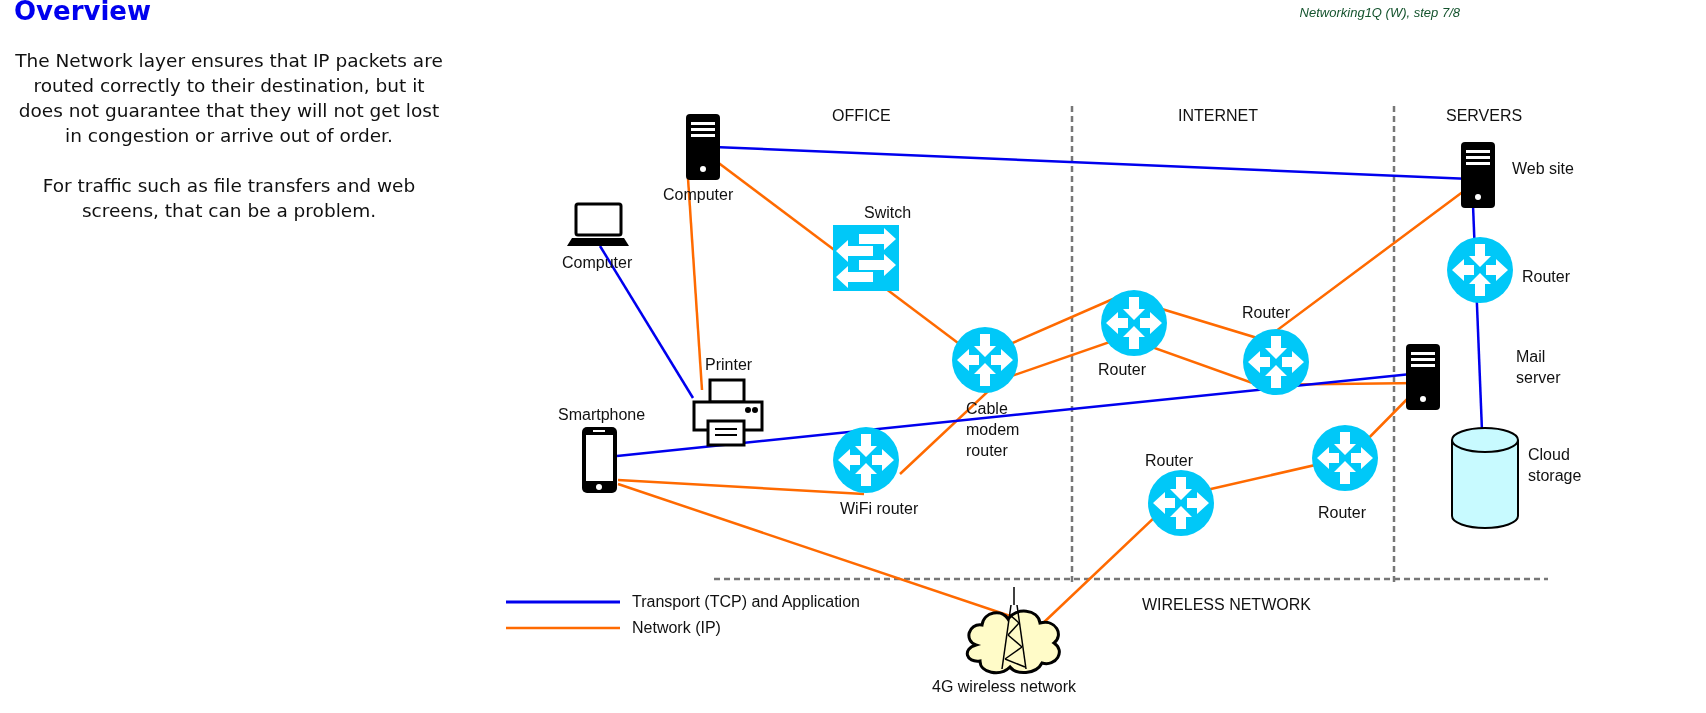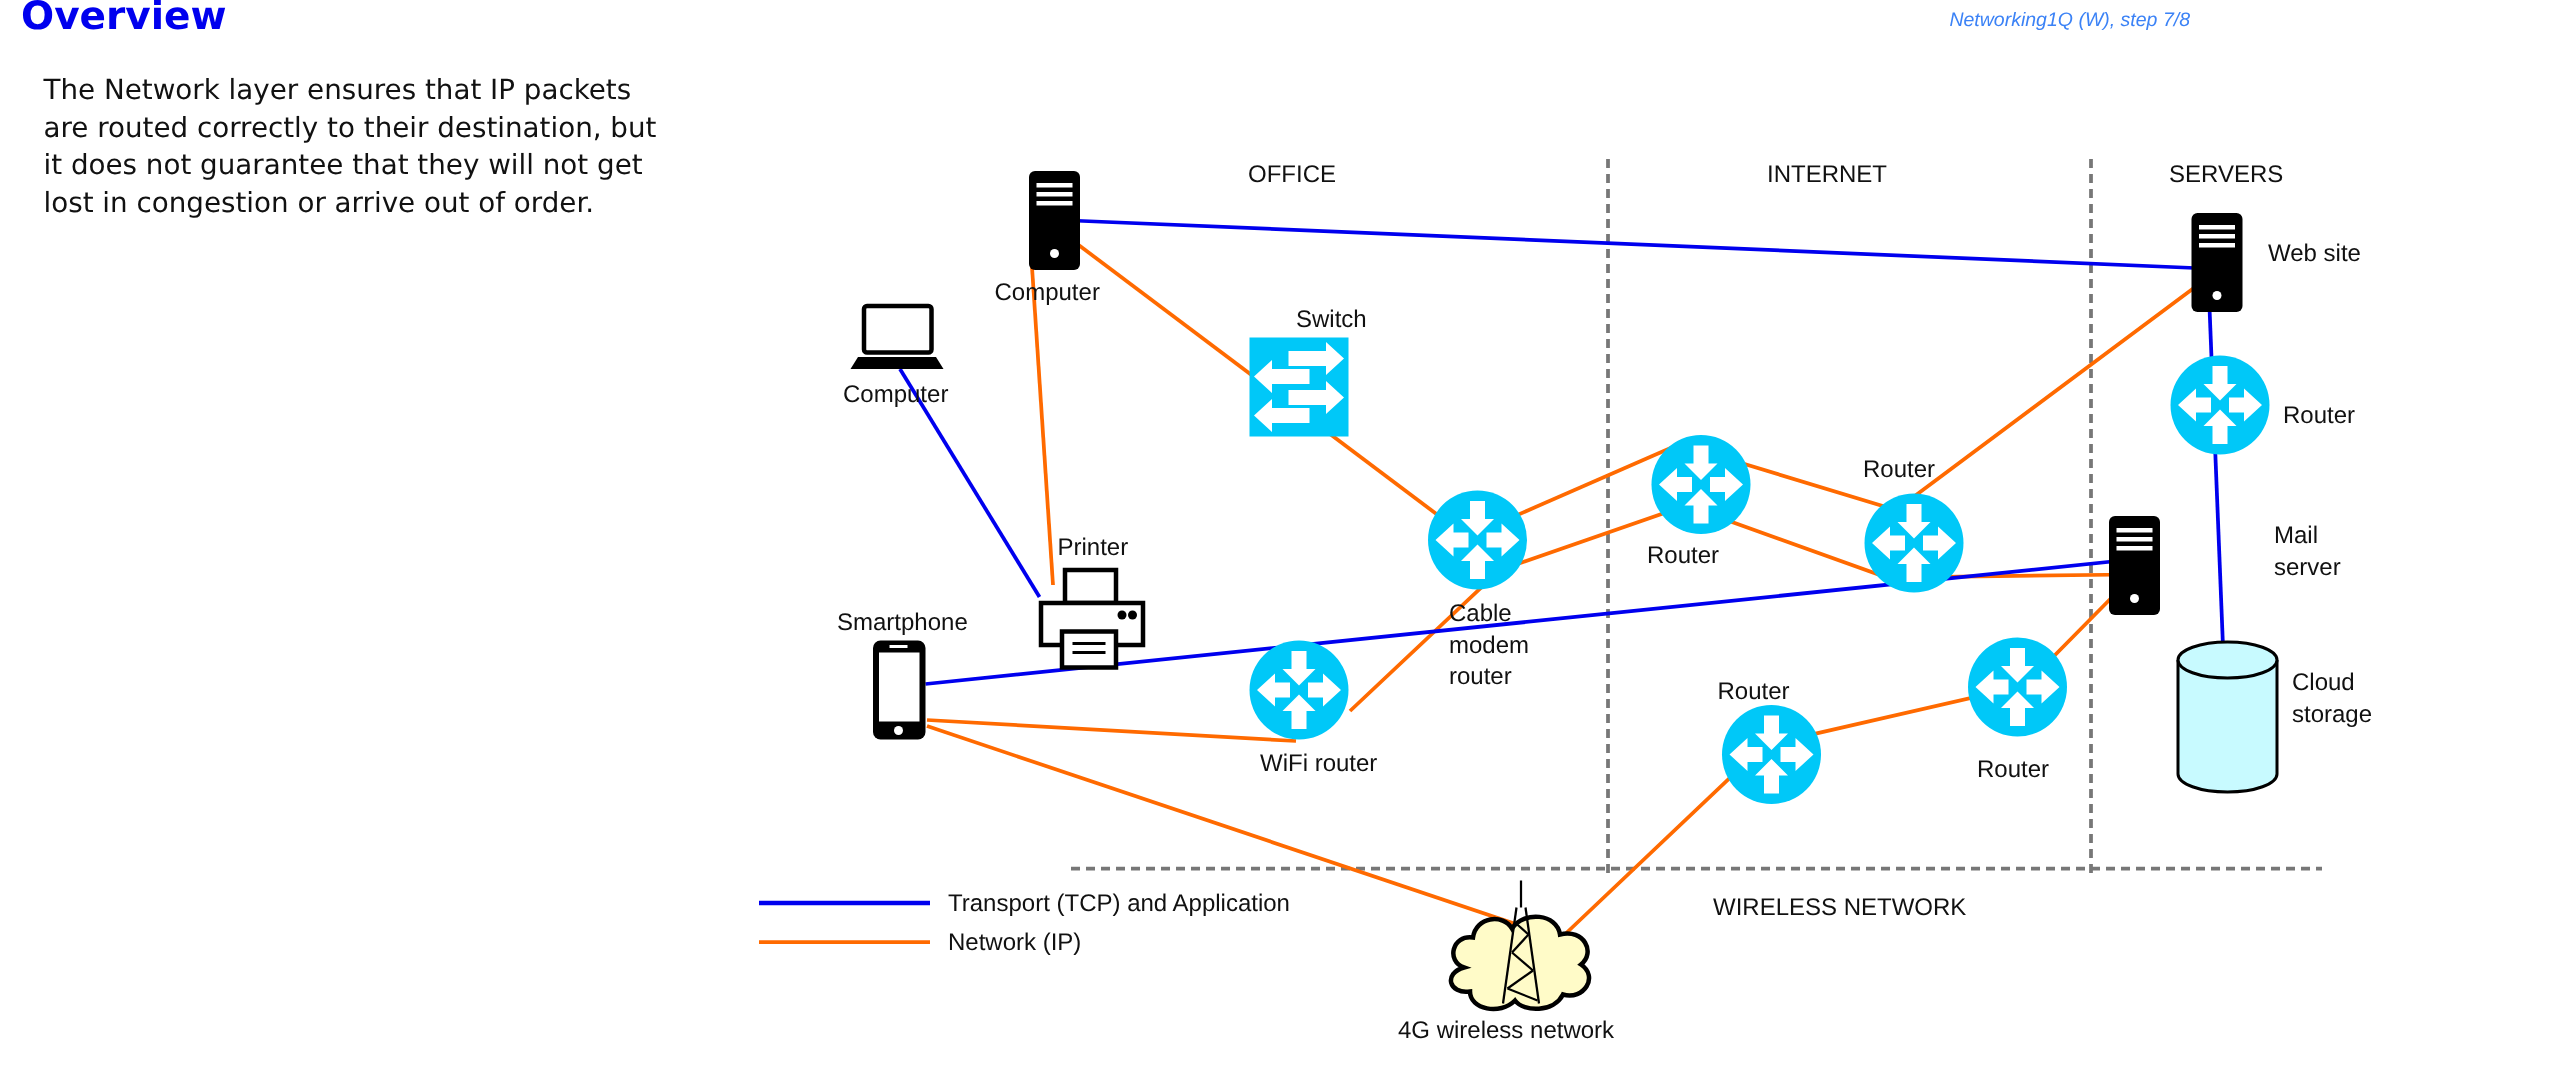--- a/index.html
+++ b/index.html
@@ -1,32 +1,33 @@
 <!DOCTYPE html>
 <html><head>
 <meta charset="utf-8">
 <style>
   html, body { margin:0; padding:0; background:#ffffff; }
   body { width:1706px; height:713px; position:relative; overflow:hidden; font-family:"DejaVu Sans", sans-serif; }
   .title { position:absolute; left:14px; top:-4px; font-size:26px; font-weight:bold; color:#0000ee; font-family:"DejaVu Sans", sans-serif; }
-  .step { position:absolute; right:246px; top:5px; font-size:13px; font-style:italic; color:#3b82f6; font-family:"Liberation Sans", sans-serif; }
+  .step { position:absolute; right:246px; top:5px; font-size:13px; font-style:italic; color:#14532d; font-family:"Liberation Sans", sans-serif; }
   .body-text { position:absolute; left:14px; top:48px; width:430px; font-size:18.5px; line-height:25px; color:#111; font-family:"DejaVu Sans", sans-serif; }
-  .body-text p { margin:0 0 25px 15px; }
+  .body-text p { margin:0 0 25px 0;text-align:center; }
   .body-text b { font-weight:bold; }
   svg.diagram { position:absolute; left:0; top:0; }
   svg text { font-family:"Liberation Sans", sans-serif; font-size:16px; fill:#111; }
 </style>
 </head>
 <body>
 
 <div class="title">Overview</div>
 <div class="step">Networking1Q (W), step 7/8</div>
 
 <div class="body-text">
   <p><span>The Network layer ensures that IP packets are routed correctly to their destination, but it does not guarantee that they will not get lost in congestion or arrive out of order.</span></p>
+  <p><span>For traffic such as file transfers and web screens, that can be a problem.</span></p>
 </div>
 
 <svg class="diagram" width="1706" height="713" viewBox="0 0 1706 713">
   <defs>
     <g id="router-glyph">
       <circle cx="0" cy="0" r="33" fill="#00c8f8"></circle>
 
       <polygon points="-5,-26 5,-26 5,-14 11,-14 0,-3 -11,-14 -5,-14" fill="#fff"></polygon>
 
       <polygon points="-5,26 5,26 5,14 11,14 0,3 -11,14 -5,14" fill="#fff"></polygon>

